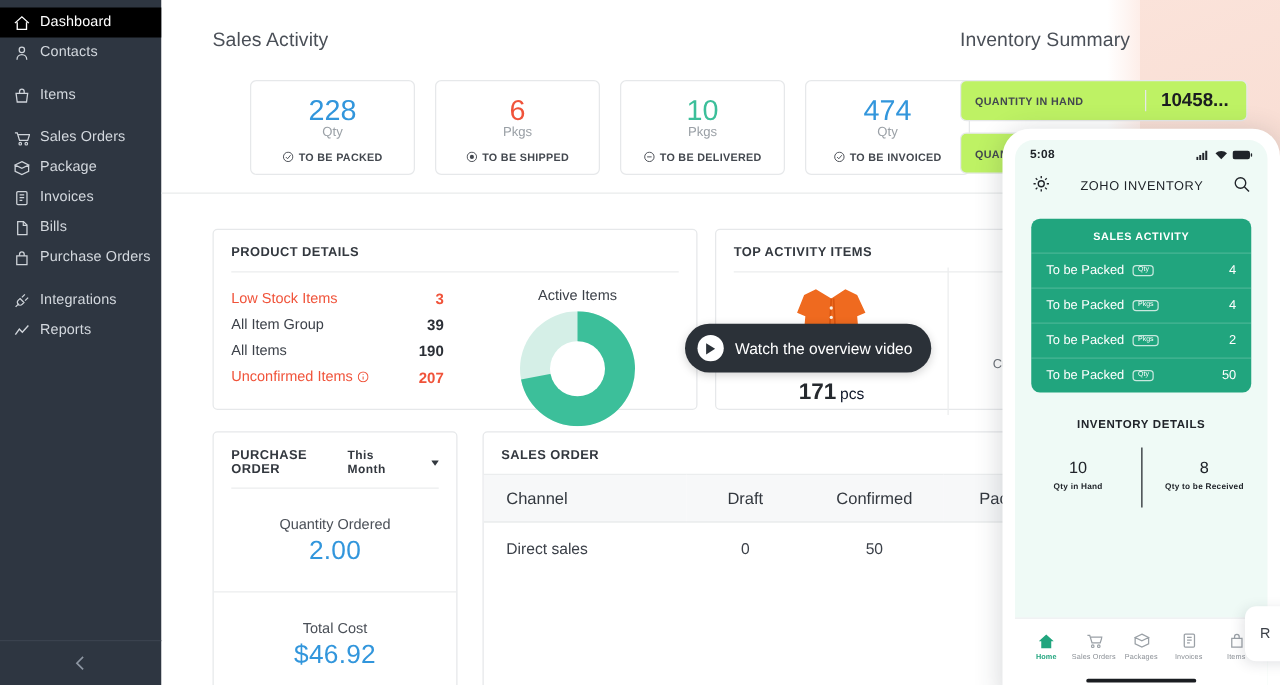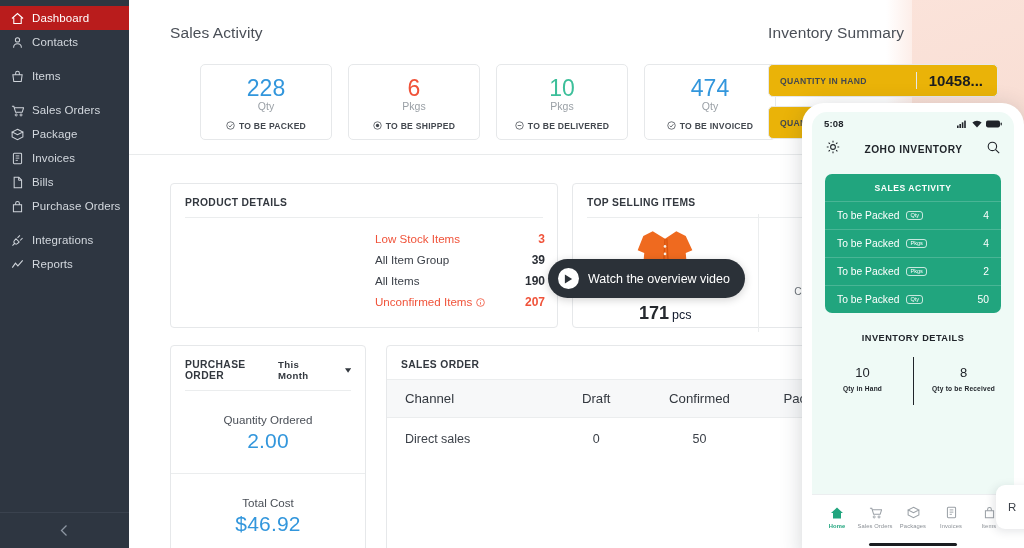--- a/index.html
+++ b/index.html
@@ -26,21 +26,21 @@
     position:absolute; left:0; top:0; width:129px; height:548px;
     background:#2e3641; color:#cfd4da;
     display:flex; flex-direction:column;
   }
   .nav { padding-top:6px; flex:1 1 auto; }
   .nav-item {
     display:flex; align-items:center; gap:8px;
     height:24px; padding:0 10px; font-size:11.5px; color:#d3d8de;
     letter-spacing:.1px; white-space:nowrap;
   }
-  .nav-item.active { background:#b91c1c; color:#fff; }
+  .nav-item.active { background:#000000; color:#fff; }
   .nav-item .ic { width:14px; height:14px; display:flex; align-items:center; justify-content:center; flex:0 0 14px; }
   .nav-item .ic svg { width:13px; height:13px; display:block; }
   .nav-gap { height:10px; }
   .sidebar-collapse {
     height:36px; flex:0 0 36px; border-top:1px solid #3a424e;
     display:flex; align-items:center; justify-content:center; color:#8e97a3;
   }
   .sidebar-collapse svg { width:11px; height:13px; }
 
   
@@ -63,21 +63,21 @@
   .sa-label {
     display:flex; align-items:center; gap:4px; margin-top:9px;
     font-size:8.6px; font-weight:700; color:#43484f; letter-spacing:.25px;
   }
   .sa-label svg { width:9px; height:9px; flex:0 0 9px; }
 
   
   .inv-wrap { position:absolute; left:639px; top:24px; width:230px; }
   .inv-card {
     margin-top:22px; height:33px; border:1px solid #e6e8ea; border-radius:5px;
-    background:#eab308; display:flex; align-items:center; padding:0 0 0 11px;
+    background:#bef264; display:flex; align-items:center; padding:0 0 0 11px;
     position:relative;
   }
   .inv-card + .inv-card { margin-top:9px; }
   .inv-card .k { font-size:8.6px; font-weight:700; color:#43484f; letter-spacing:.3px; }
   .inv-card .v {
     position:absolute; right:14px; font-size:15px; font-weight:700; color:#1b1d20;
     padding-left:12px; border-left:1px solid #e6e8ea;
   }
 
   .divider-h { position:absolute; left:0; right:0; top:154px; height:1px; background:#e9ebec; }
@@ -140,21 +140,21 @@
     background:#ffffff; border-radius:22px 22px 0 0;
     box-shadow:0 3px 22px rgba(40,50,60,.20);
     overflow:hidden;
   }
   .phone-inner { position:absolute; left:10px; top:9px; right:10px; bottom:0;
     background:#effaf6; border-radius:15px 15px 0 0; overflow:hidden; }
   .status-bar { display:flex; align-items:center; justify-content:space-between; padding:6px 12px 2px; }
   .status-time { font-size:9.5px; font-weight:700; color:#20242a; letter-spacing:.2px; }
   .status-icons { display:flex; align-items:center; gap:4px; }
   .phone-head { display:flex; align-items:center; justify-content:space-between; padding:9px 14px 10px; }
-  .phone-title { font-size:10.2px; font-weight:700; letter-spacing:.5px; color:#20242a; }
+  .phone-title { font-size:10.2px; font-weight:400; letter-spacing:.5px; color:#20242a; }
 
   .green-card { margin:6px 13px 0; background:#21a57e; border-radius:7px; overflow:hidden; }
   .green-card .gh { text-align:center; font-size:8.6px; font-weight:700; color:#fff; letter-spacing:.5px; padding:9px 0 8px; }
   .gc-row { display:flex; align-items:center; padding:8px 12px; border-top:1px solid rgba(255,255,255,.18); }
   .gc-row .t { font-size:10.3px; color:#fff; }
   .gc-row .badge {
     margin-left:7px; border:1px solid rgba(255,255,255,.75); border-radius:3px;
     font-size:5.6px; color:#fff; padding:1px 3px; line-height:1;
   }
   .gc-row .n { margin-left:auto; font-size:10.3px; color:#fff; }
@@ -387,25 +387,35 @@
             <div class="pd-row alert">
               <span class="lbl">Unconfirmed Items<span class="info">
                   <svg viewBox="0 0 10 10" width="9" height="9">
                     <circle cx="5" cy="5" r="4.3" fill="none" stroke="#f0533a" stroke-width=".9"></circle>
                     <path d="M5 2.7v.7M5 4.6v2.7" stroke="#f0533a" stroke-width=".9"></path>
                   </svg>
                 </span></span>
               <span class="val">207</span>
             </div>
           </div>
+        <div class="pd-right">
+          <div class="cap">Active Items</div>
+          <div class="donut">
+            <svg viewBox="0 0 92 92" width="92" height="92">
+              <circle id="donut-bg" cx="46" cy="46" r="46" fill="#d5efe7"></circle>
+              <path id="donut-seg" fill="#3cbf9a" d="M 46 46 L 46 0 A 46 46 0 1 1 0.81 54.62 Z"></path>
+              <circle cx="46" cy="46" r="22" fill="#ffffff"></circle>
+            </svg>
+          </div>
+        </div>
       </div>
     </div>
 
     <div class="card" id="top-selling">
-      <div class="card-h">TOP SELLING ITEMS</div>
+      <div class="card-h">TOP ACTIVITY ITEMS</div>
       <div class="hr"></div>
       <div class="tsi-body" id="tsi-body">
           <div class="tsi-cell">
             <div class="tsi-img">
               <svg viewBox="0 0 70 58" width="66" height="56">
                 <path d="M22 6 L12 11 L6 26 L13 29 L11 52 L59 52 L57 29 L64 26 L57 11 L47 6 L35 14 Z" fill="#ef6a1f"></path>
                 <path d="M35 14 L33 52 M37 14 L39 52" stroke="#d9550f" stroke-width="1.4"></path>
                 <g fill="#f7f1e6">
                   <circle cx="35" cy="22" r="1.4"></circle>
                   <circle cx="35" cy="30" r="1.4"></circle>

